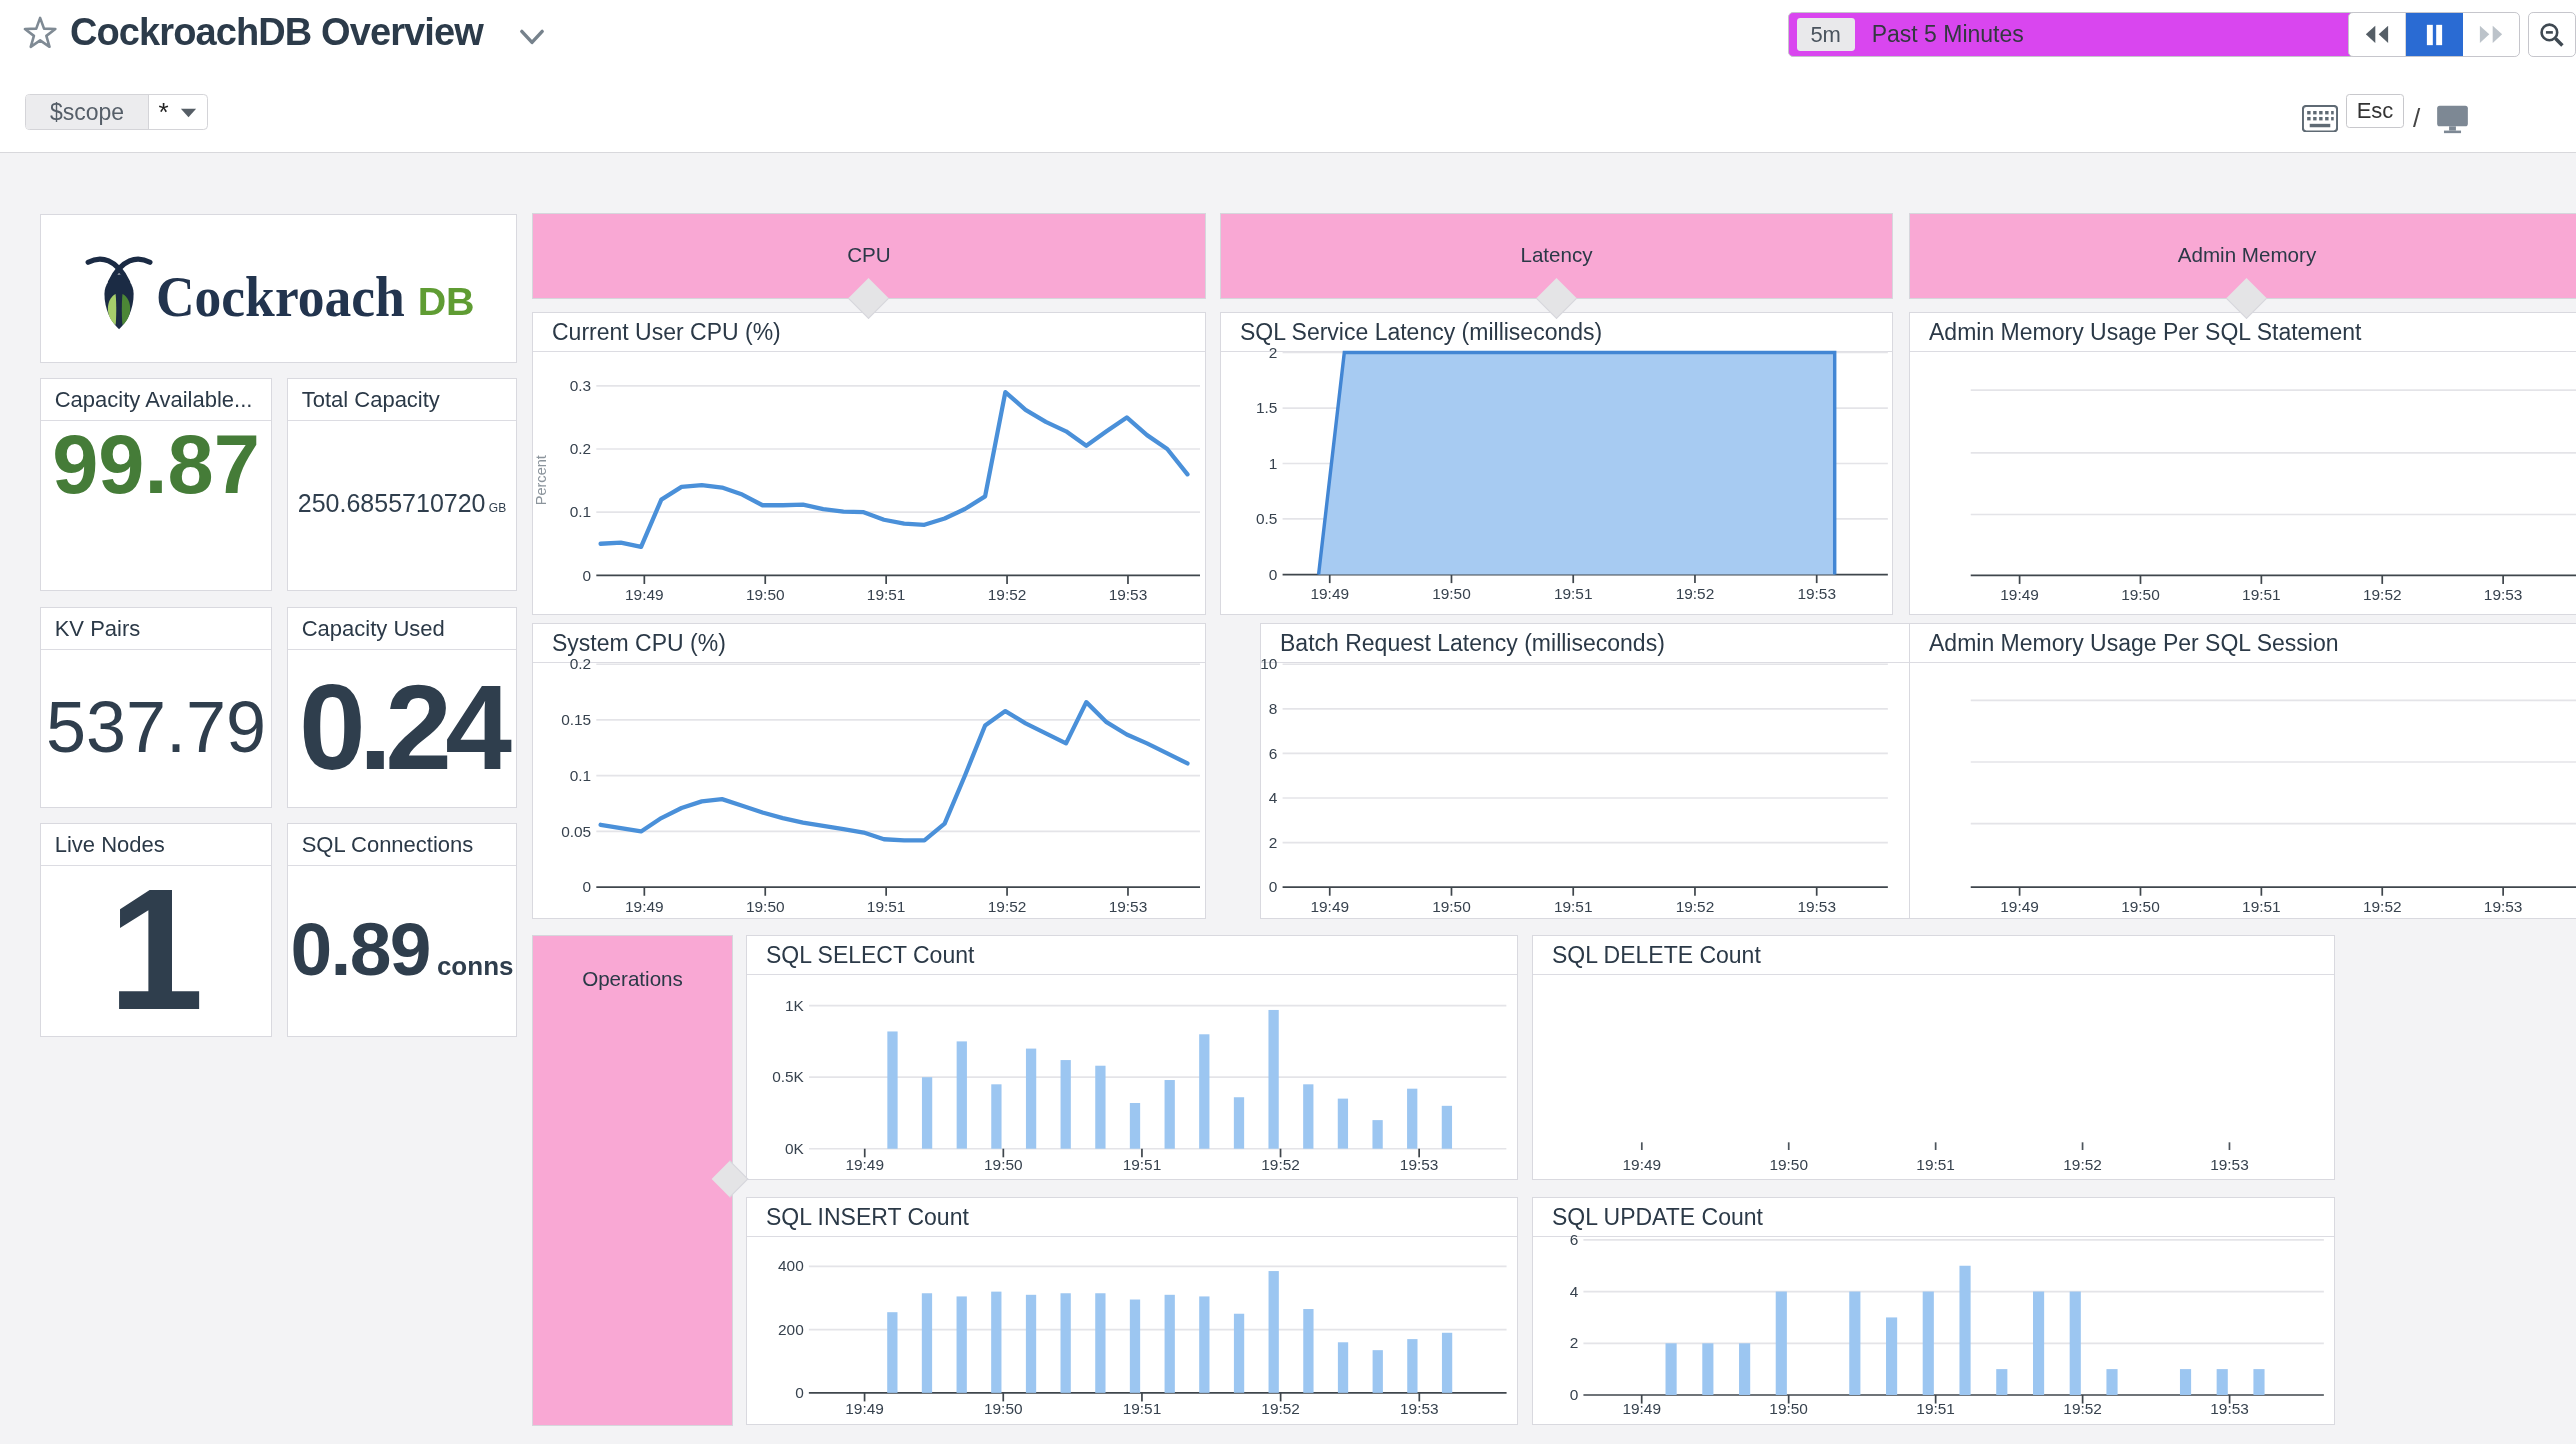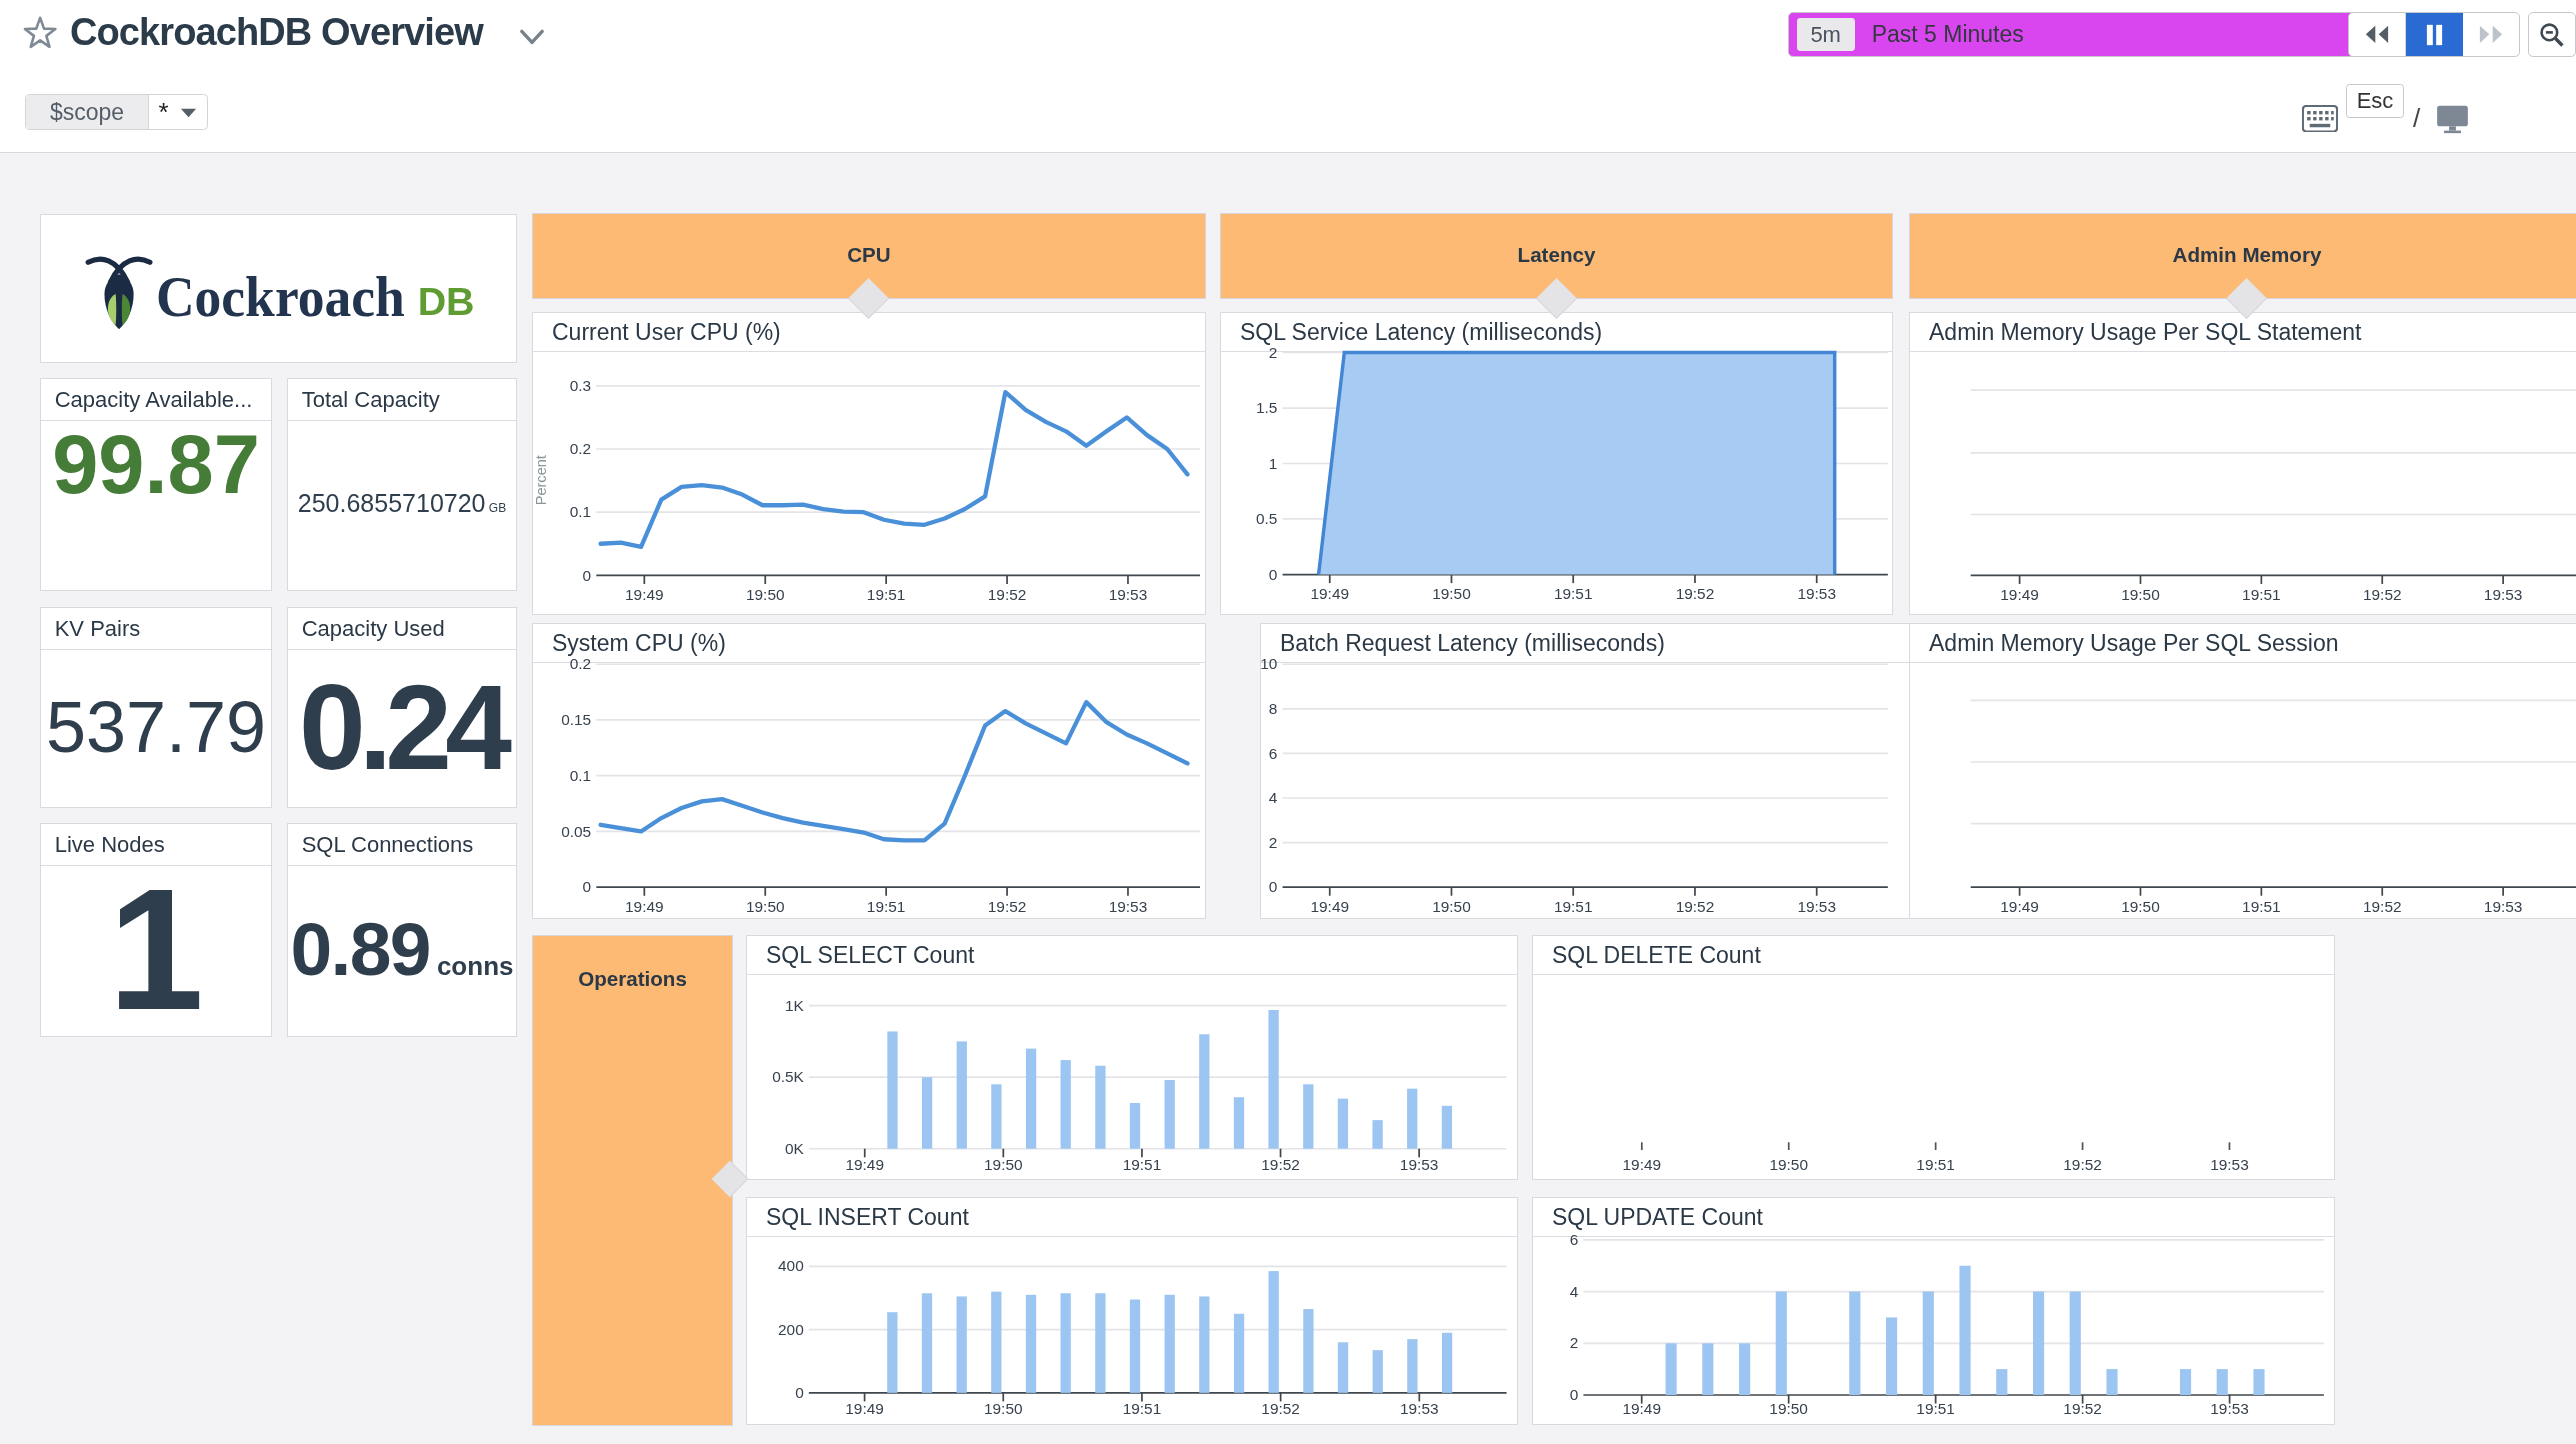--- a/index.html
+++ b/index.html
@@ -1,20 +1,20 @@
 <!DOCTYPE html>
 <html style="font-size:13.7px"><head><meta charset="utf-8">
 <style>
 * { margin:0; padding:0; box-sizing:border-box; }
 html,body { width:2576px; height:1444px; overflow:hidden; }
 body { font-family:"Liberation Sans", sans-serif; background:#f3f3f5; position:relative; }
 .abs { position:absolute; }
 .topbar { left:0; top:0; width:2576px; height:153px; background:#fff; border-bottom:1.7px solid #d8d8dc; }
 .card { position:absolute; background:#fff; border:1.7px solid #d9d9df; }
-.ghead { position:absolute; background:#fdba74; border:1.7px solid #d6d6dc;font-weight:bold; }
+.ghead { position:absolute; background:#f9a8d4; border:1.7px solid #d6d6dc; }
 .ghead .glabel { position:absolute; width:100%; text-align:center; color:#2b3947; font-size:20.6px; }
 .notch { position:absolute; width:29px; height:29px; background:#e4e4e6; transform:rotate(45deg); border-right:1.7px solid #d6d6dc; border-bottom:1.7px solid #d6d6dc; z-index:5; }
 .notchR { position:absolute; width:26px; height:26px; background:#e4e4e6; transform:rotate(45deg); border-top:1.7px solid #d6d6dc; border-right:1.7px solid #d6d6dc; z-index:5; }
 .ctitle { position:absolute; left:0; top:0; width:100%; color:#2b3947; font-size:23px; padding-left:19px; border-bottom:1.7px solid #dcdce2; }
 svg.plot { position:absolute; left:0; top:0; }
 </style></head><body>
 
 <div class="abs topbar"></div>
 <svg class="abs" style="left:22px;top:13.7px" width="38" height="38" viewBox="0 0 44 44">
     <path d="M21.0,4.5 L25.5,16.9 L38.6,17.3 L28.2,25.3 L31.9,38.0 L21.0,30.6 L10.1,38.0 L13.8,25.3 L3.4,17.3 L16.5,16.9 Z" fill="none" stroke="#7f8a94" stroke-width="3" stroke-linejoin="round"></path>
@@ -75,21 +75,21 @@
       <rect x="27" y="7" width="4" height="4"></rect>
       <rect x="34" y="7" width="3" height="4"></rect>
       <rect x="6" y="14" width="4" height="4"></rect>
       <rect x="13" y="14" width="4" height="4"></rect>
       <rect x="20" y="14" width="4" height="4"></rect>
       <rect x="27" y="14" width="4" height="4"></rect>
       <rect x="34" y="14" width="3" height="4"></rect>
       <rect x="9" y="22" width="24" height="4"></rect>
     </g>
   </svg>
-<div class="abs" style="left:2346px;top:84px;width:58px;height:34px;border:1.7px solid #c8c8cc;border-radius:3.4px;background:#fff;display:flex;align-items:center;justify-content:center;font-size:22px;color:#333">Esc</div>
+<div class="abs" style="left:2346px;top:94px;width:58px;height:34px;border:1.7px solid #c8c8cc;border-radius:3.4px;background:#fff;display:flex;align-items:center;justify-content:center;font-size:22px;color:#333">Esc</div>
 <div class="abs" style="left:2413px;top:103px;font-size:26px;color:#444">/</div>
 <svg class="abs" style="left:2436px;top:105px" width="33" height="29" viewBox="0 0 38 34">
     <rect x="1" y="1" width="36" height="24" rx="3" fill="#7d8894"></rect>
     <rect x="15" y="25" width="8" height="5" fill="#7d8894"></rect>
     <rect x="9" y="30" width="20" height="3" fill="#7d8894"></rect>
   </svg>
 <div class="card" style="left:40px;top:214px;width:477px;height:149px"></div>
 <svg class="abs" style="left:77px;top:240px" width="429" height="103" viewBox="0 0 500 120">
 <g stroke="#1b2b44" stroke-width="6" fill="none" stroke-linecap="round">
 <path d="M13,26 C28,18 46,22 59,49"></path>

